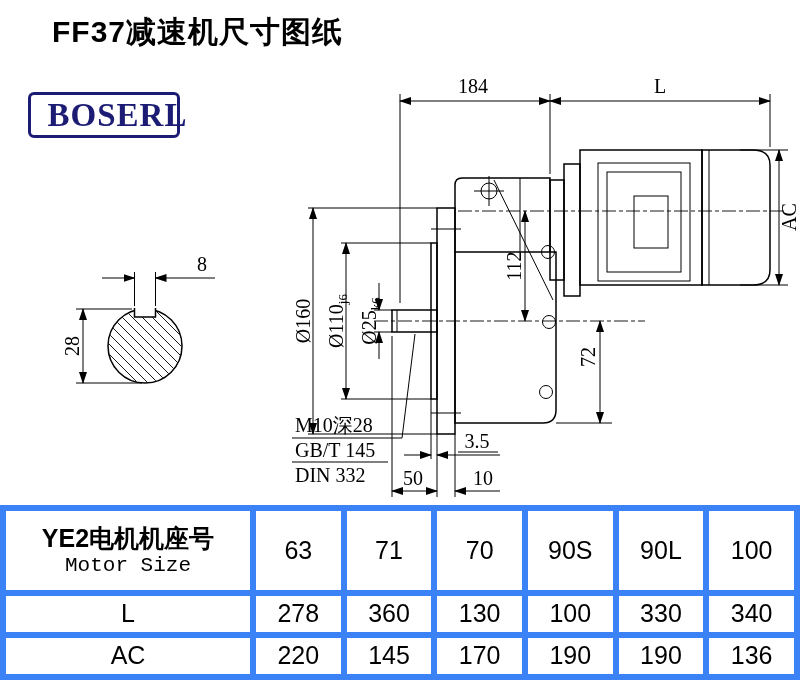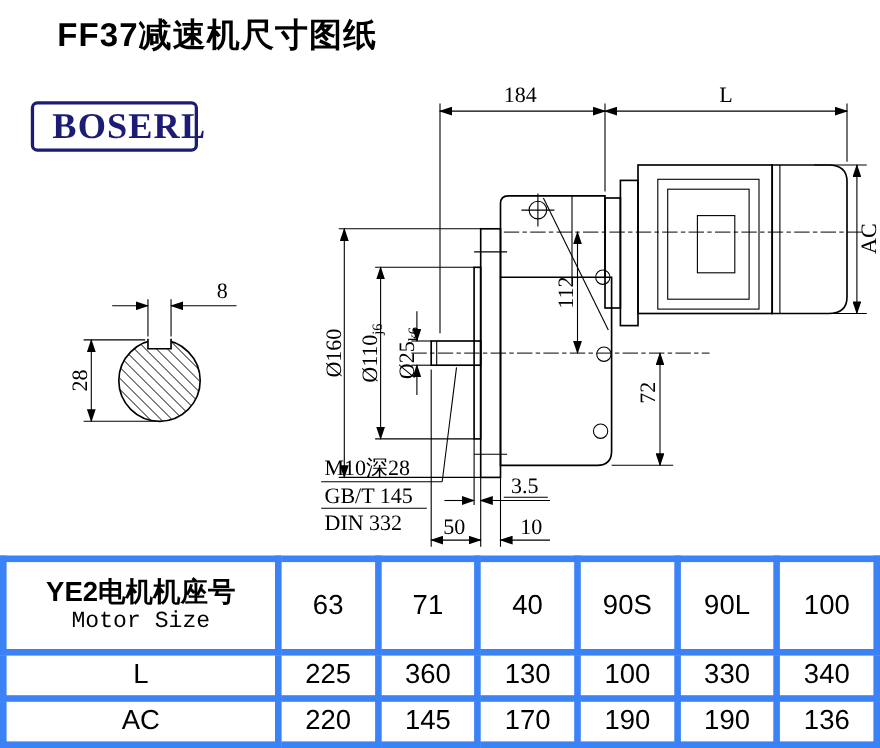--- a/index.html
+++ b/index.html
@@ -192,28 +192,28 @@
       <col>
   </colgroup>
   <tbody>
     <tr class="hdr">
       <th>
         <div class="cn">YE2电机机座号</div>
         <div class="en">Motor Size</div>
       </th>
       <th>63</th>
       <th>71</th>
-      <th>40</th>
+      <th>70</th>
       <th>90S</th>
       <th>90L</th>
       <th>100</th>
     </tr>
     <tr class="datarow">
       <td>L</td>
-      <td>225</td>
+      <td>278</td>
       <td>360</td>
       <td>130</td>
       <td>100</td>
       <td>330</td>
       <td>340</td>
     </tr>
     <tr class="datarow">
       <td>AC</td>
       <td>220</td>
       <td>145</td>

